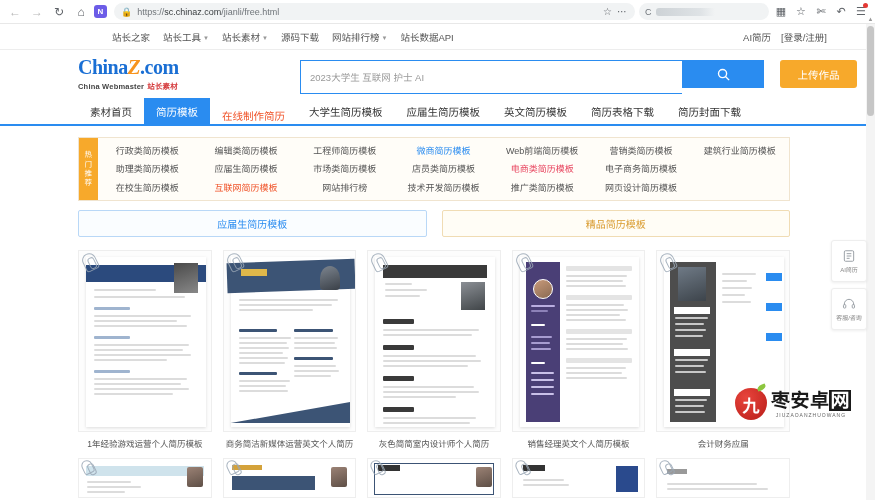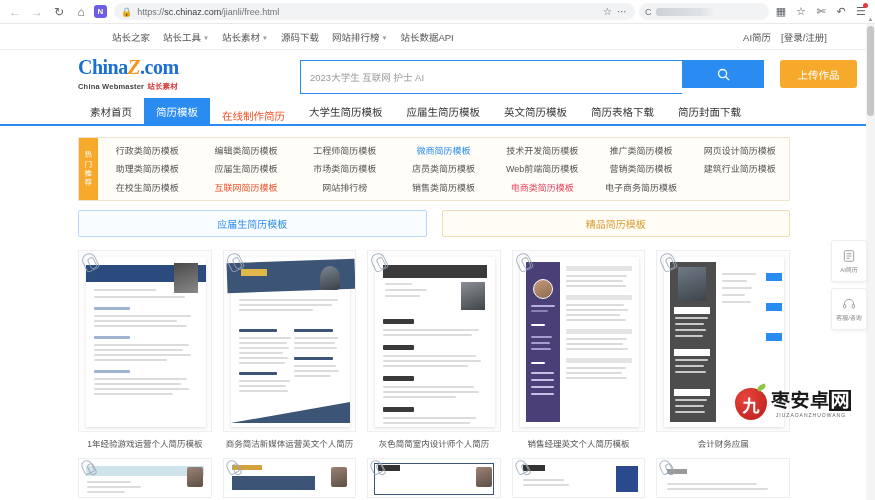--- a/index.html
+++ b/index.html
@@ -477,21 +477,20 @@
     <span>助理类简历模板</span>
     <span>在校生简历模板</span>
     <span>编辑类简历模板</span>
     <span>应届生简历模板</span>
     <span class="hl-orange">互联网简历模板</span>
     <span>工程师简历模板</span>
     <span>市场类简历模板</span>
     <span>网站排行榜</span>
     <span class="hl-blue">微商简历模板</span>
     <span>店员类简历模板</span>
-    <span>销售类简历模板</span>
     <span>技术开发简历模板</span>
     <span>Web前端简历模板</span>
     <span class="hl-red">电商类简历模板</span>
     <span>推广类简历模板</span>
     <span>营销类简历模板</span>
     <span>电子商务简历模板</span>
     <span>网页设计简历模板</span>
     <span>建筑行业简历模板</span>
   </div>
 </div>

